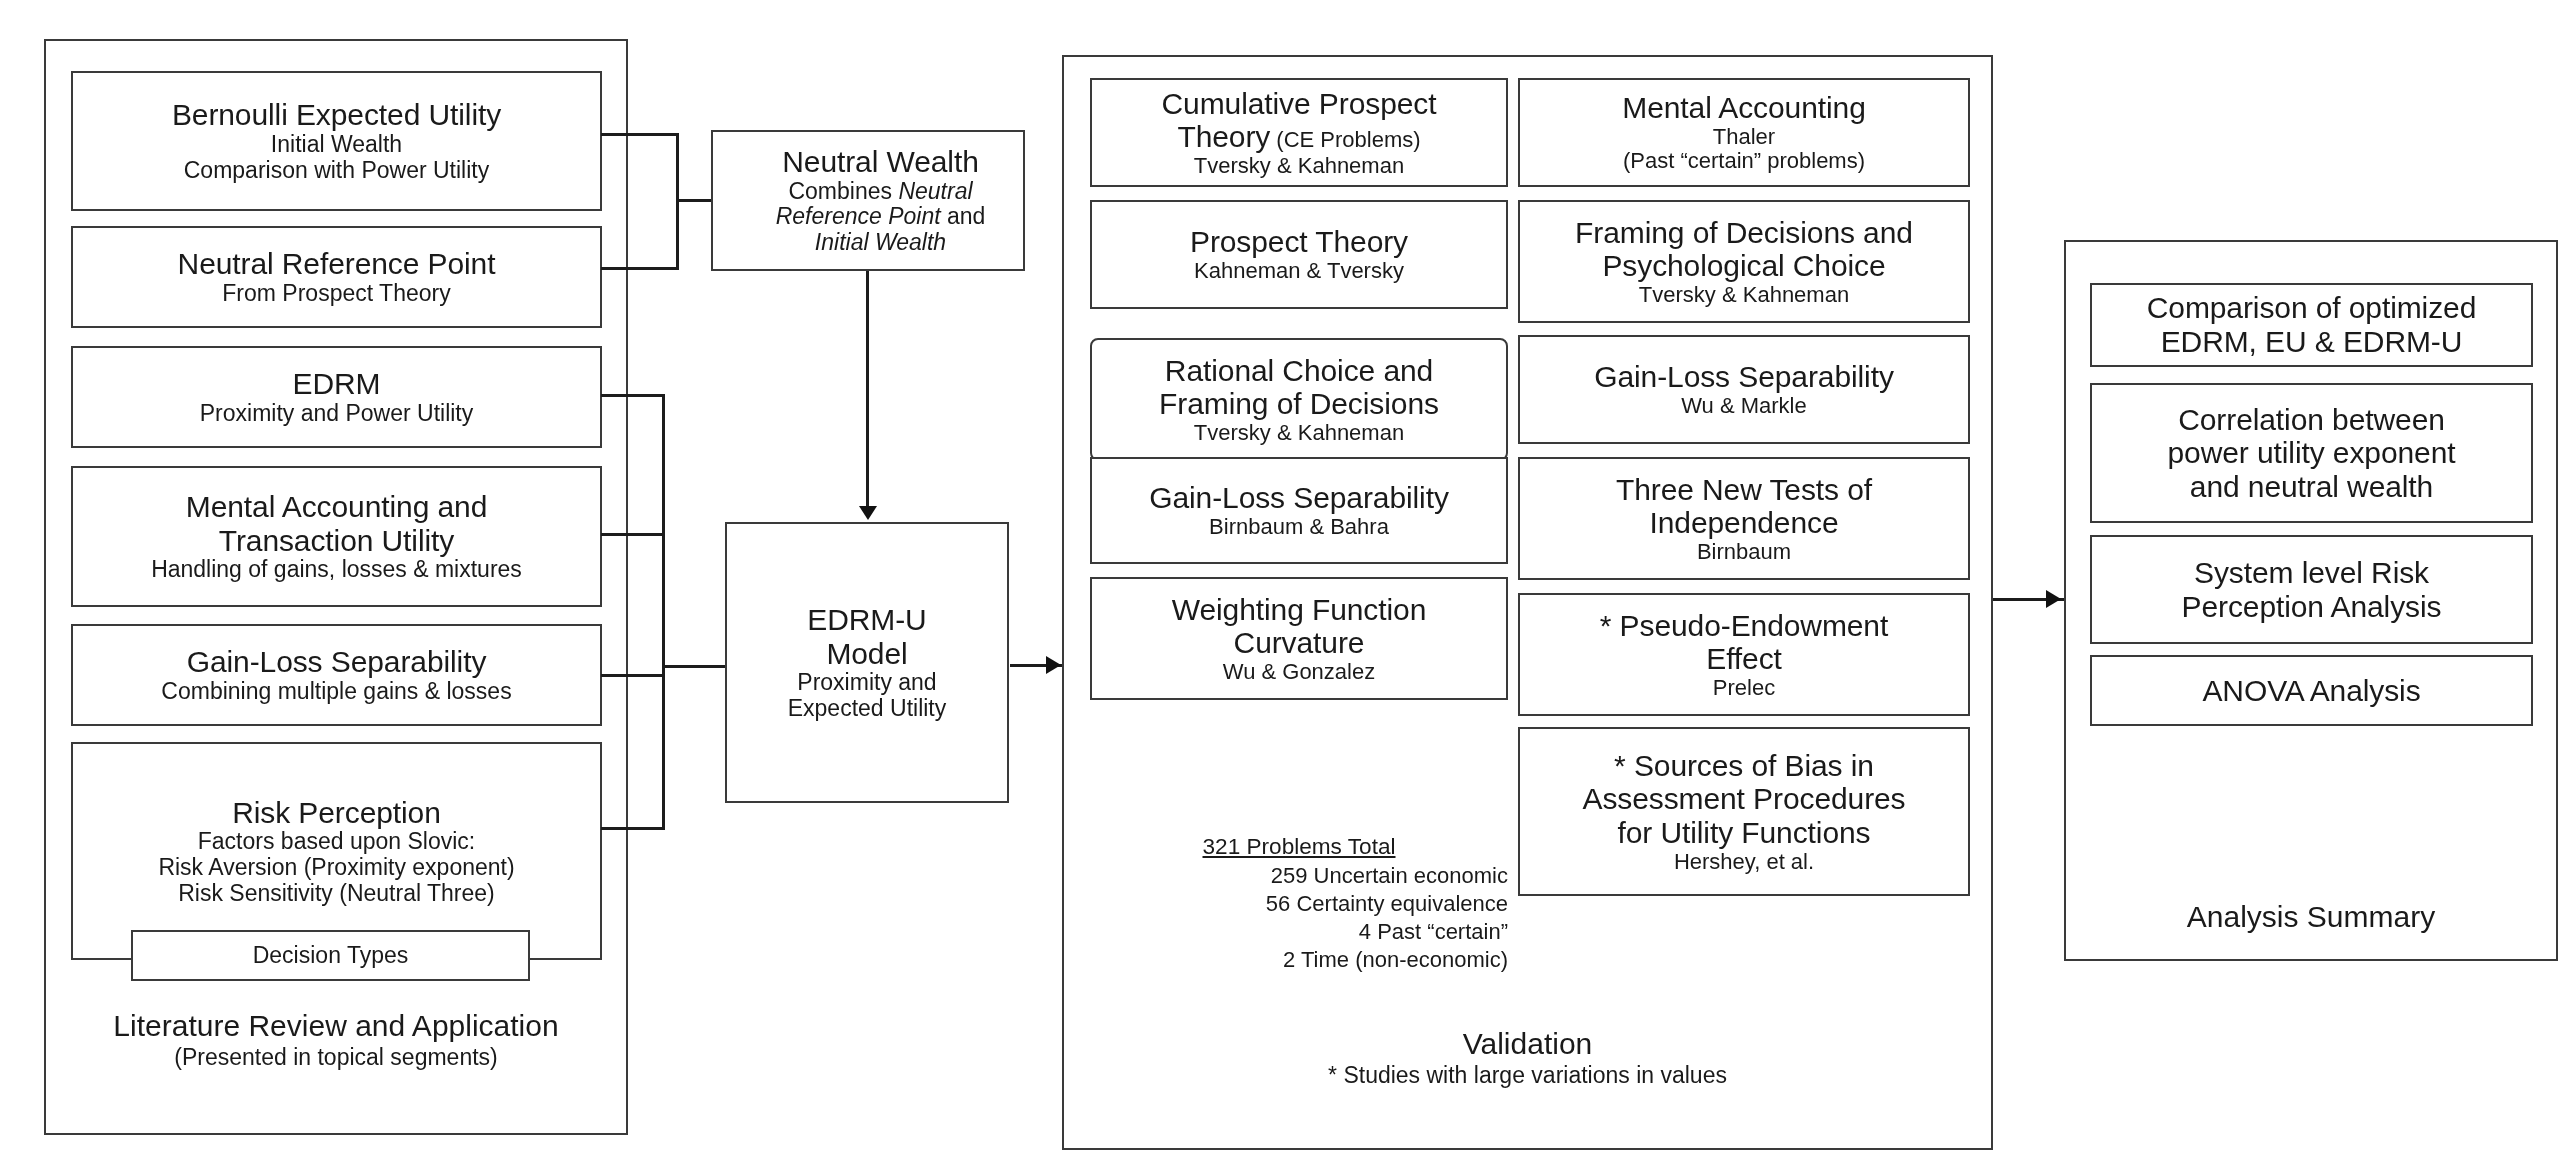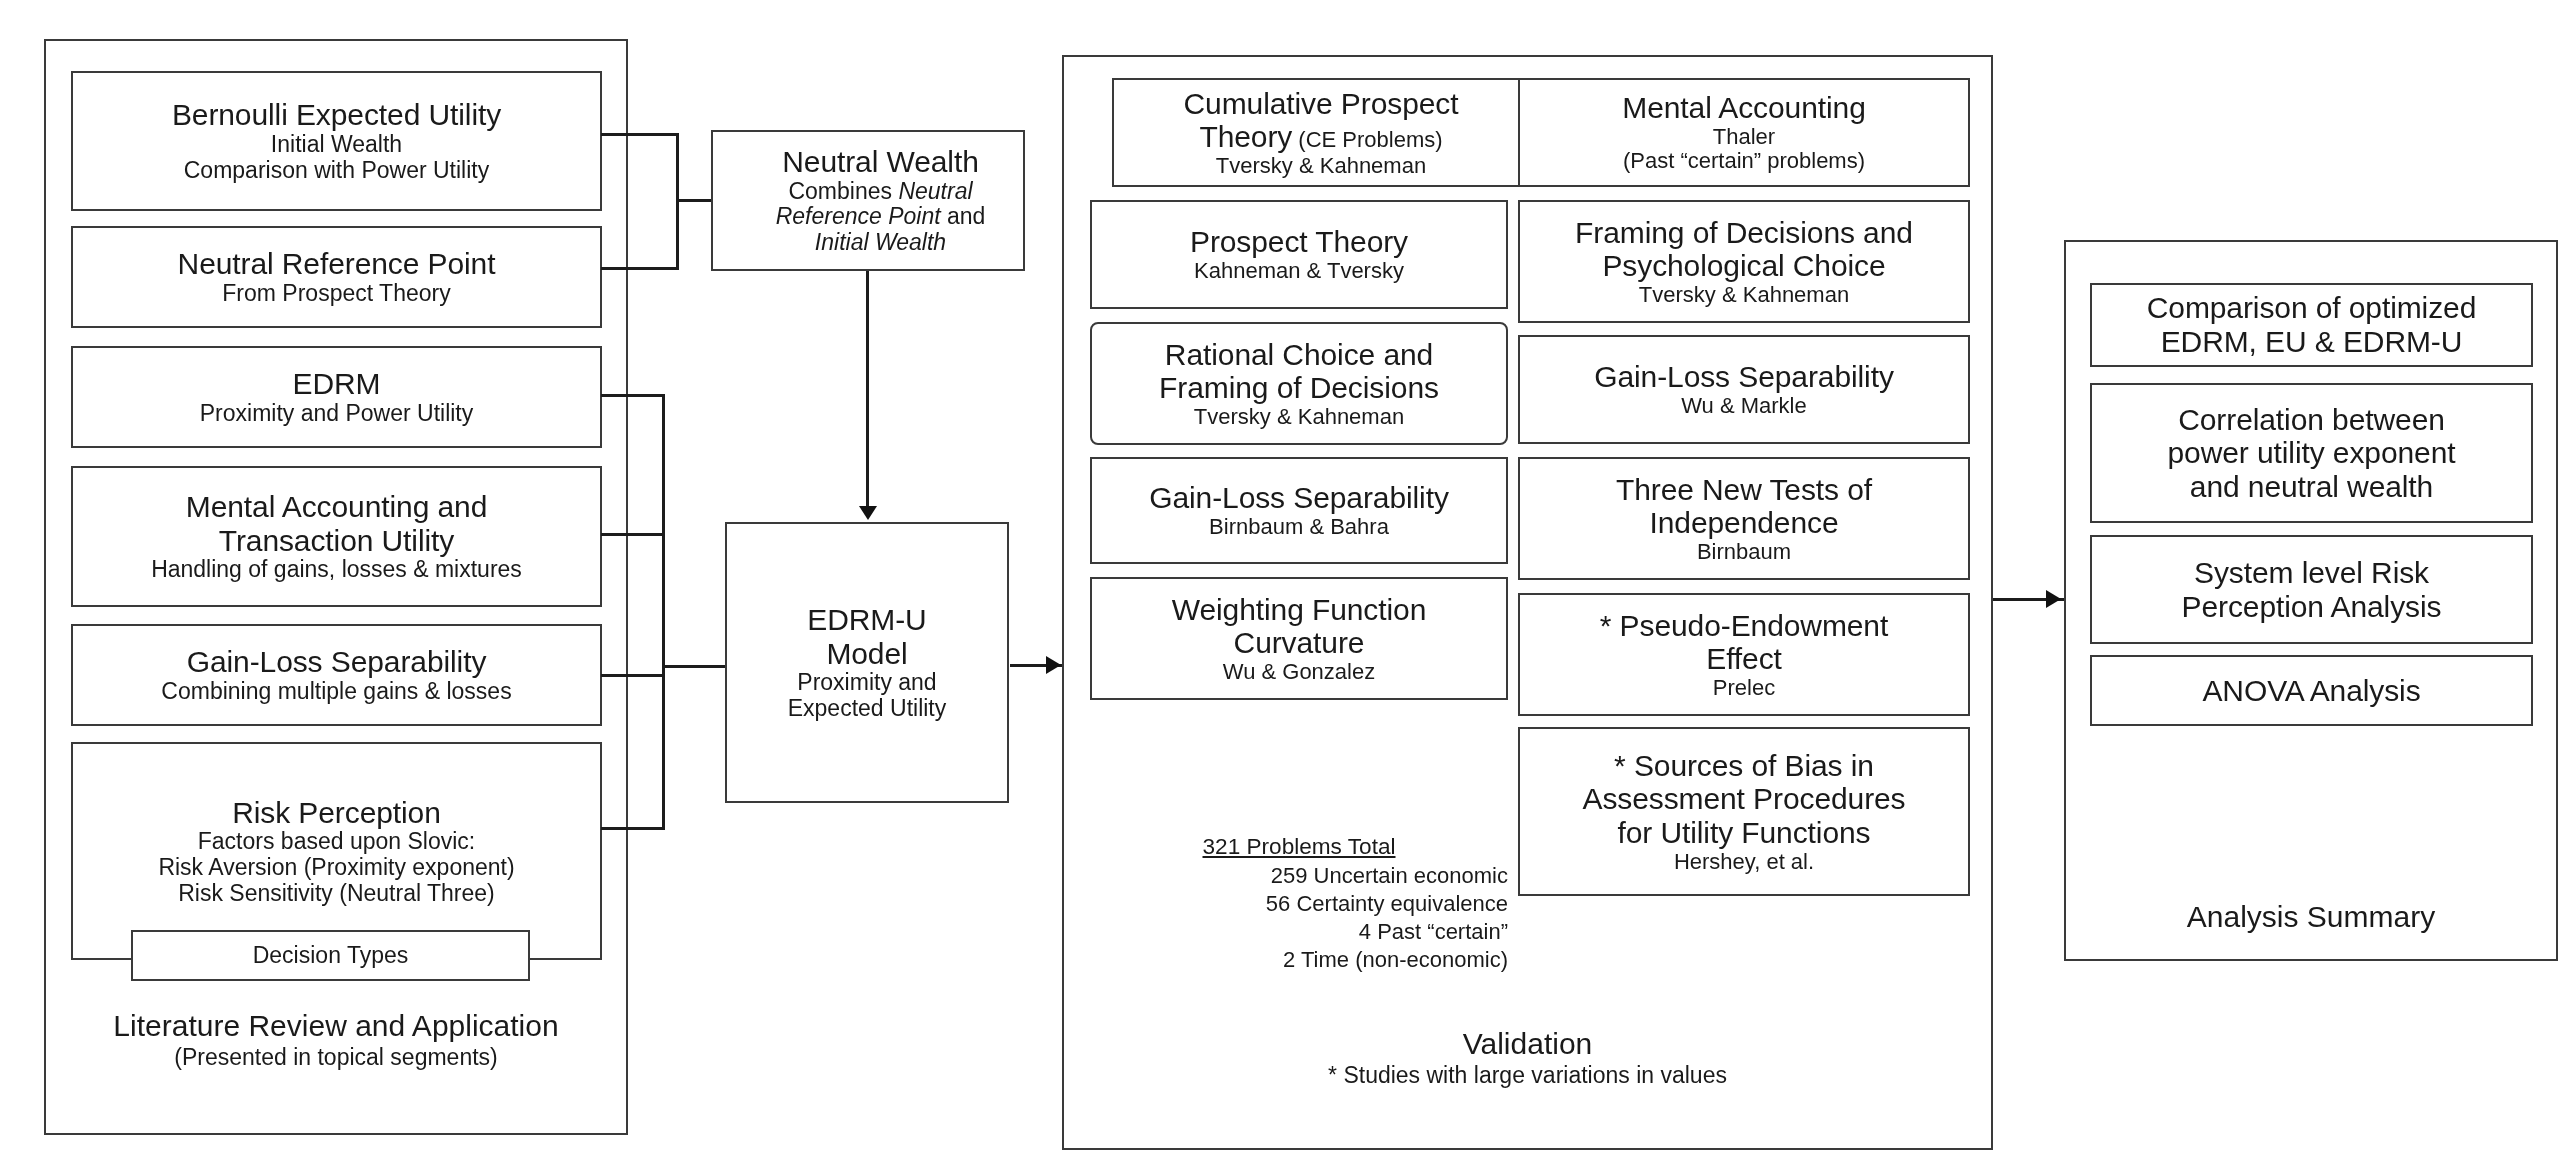--- a/index.html
+++ b/index.html
@@ -160,32 +160,32 @@
     <span class="t1">Model</span>
     <span class="t2">Proximity and</span>
     <span class="t2">Expected Utility</span>
   </div>
 
   <div class="hline" style="left:1010px; top:664px; width:71px;"></div>
   <div class="arrow" style="left:1046px; top:656px;"></div>
 
   <div class="panel" style="left:1062px; top:55px; width:931px; height:1095px;"></div>
 
-  <div class="box" style="left:1090px; top:78px; width:418px; height:109px;margin-left:22px;">
+  <div class="box" style="left:1090px; top:78px; width:418px; height:109px;">
     <span class="t1">Cumulative Prospect</span>
     <span class="ln"><span class="t1">Theory</span><span class="t3"> (CE Problems)</span></span>
     <span class="t3">Tversky &amp; Kahneman</span>
   </div>
 
   <div class="box" style="left:1090px; top:200px; width:418px; height:109px;">
     <span class="t1">Prospect Theory</span>
     <span class="t3">Kahneman &amp; Tversky</span>
   </div>
 
-  <div class="box" style="left:1090px; top:322px; width:418px; height:123px;border-radius:8px;">
+  <div class="box" style="left:1090px; top:338px; width:418px; height:123px;border-radius:8px;">
     <span class="t1">Rational Choice and</span>
     <span class="t1">Framing of Decisions</span>
     <span class="t3">Tversky &amp; Kahneman</span>
   </div>
 
   <div class="box" style="left:1090px; top:457px; width:418px; height:107px;">
     <span class="t1">Gain-Loss Separability</span>
     <span class="t3">Birnbaum &amp; Bahra</span>
   </div>
 

